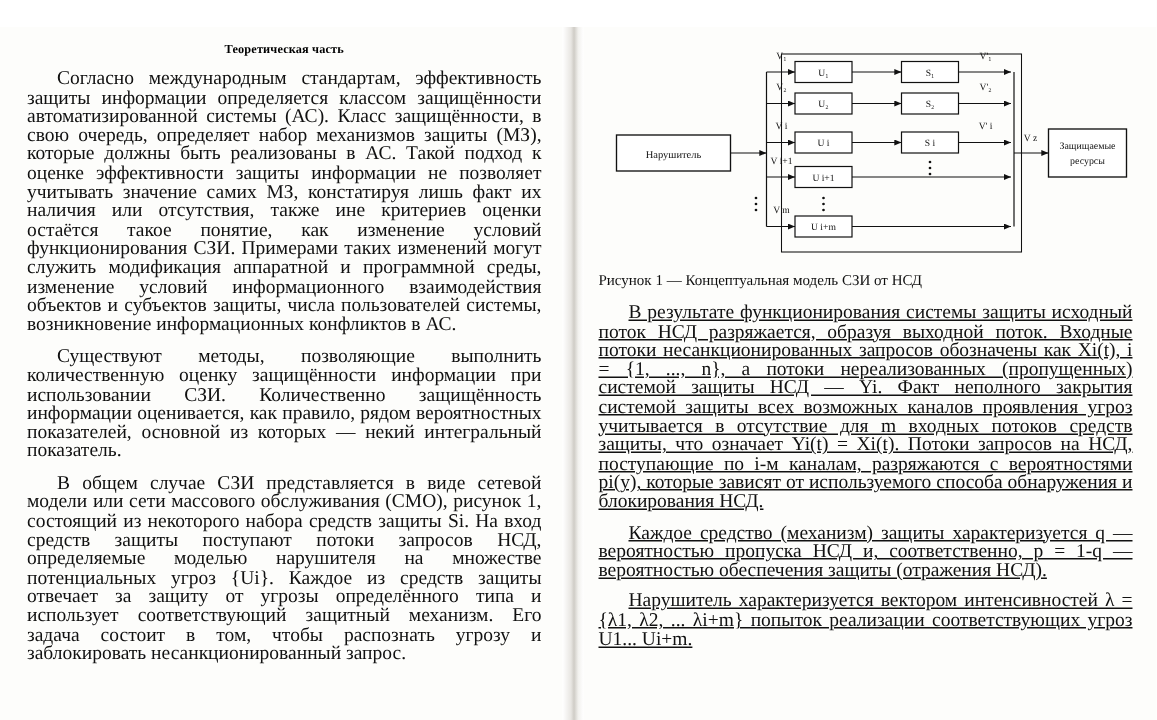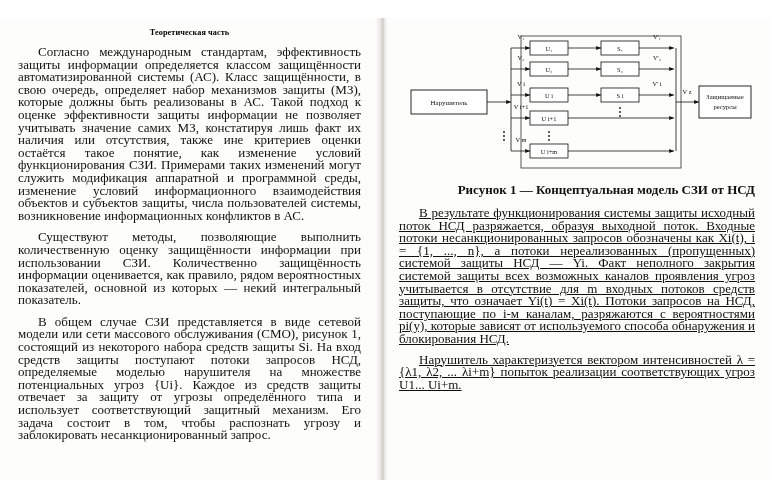--- a/index.html
+++ b/index.html
@@ -48,25 +48,24 @@
     text-align: justify;
     text-indent: 20px;
     margin: 0 0 9px 0;
     color: #111;
   }
   p.para.tight {
     margin-bottom: 8px;
     text-decoration: underline;
   }
   .fig-caption {
-    font-size: 13px;
-    text-align: right;
+    font-size: 10px;
+    text-align: left;
     margin: 6px 0 9px 0;
     color: #111;
-    font-weight: bold;
   }
   
   .diagram {
     position: relative;
     width: 356px;
     height: 148px;
     margin: 2px 0 0 0;
   }
   .diagram svg {
     display: block;
@@ -186,16 +185,17 @@
           <text x="50" y="77" font-size="7">Нарушитель</text>
           <text x="326" y="71" font-size="6.6">Защищаемые</text>
           <text x="326" y="81" font-size="6.6">ресурсы</text>
         </g>
       </svg>
     </div>
 
     <div class="fig-caption">Рисунок 1 — Концептуальная модель СЗИ от НСД</div>
 
     <p class="para tight">В результате функционирования системы защиты исходный поток НСД разряжается, образуя выходной поток. Входные потоки несанкционированных запросов обозначены как Xi(t), i = {1, ..., n}, а потоки нереализованных (пропущенных) системой защиты НСД — Yi. Факт неполного закрытия системой защиты всех возможных каналов проявления угроз учитывается в отсутствие для m входных потоков средств защиты, что означает Yi(t) = Xi(t). Потоки запросов на НСД, поступающие по i-м каналам, разряжаются с вероятностями pi(y), которые зависят от используемого способа обнаружения и блокирования НСД.</p>
+    <p class="para tight">Каждое средство (механизм) защиты характеризуется q — вероятностью пропуска НСД и, соответственно, p = 1-q — вероятностью обеспечения защиты (отражения НСД).</p>
     <p class="para tight">Нарушитель характеризуется вектором интенсивностей λ = {λ1, λ2, ... λi+m} попыток реализации соответствующих угроз U1... Ui+m.</p>
   </div>
 
 </div>
 
 </body></html>

